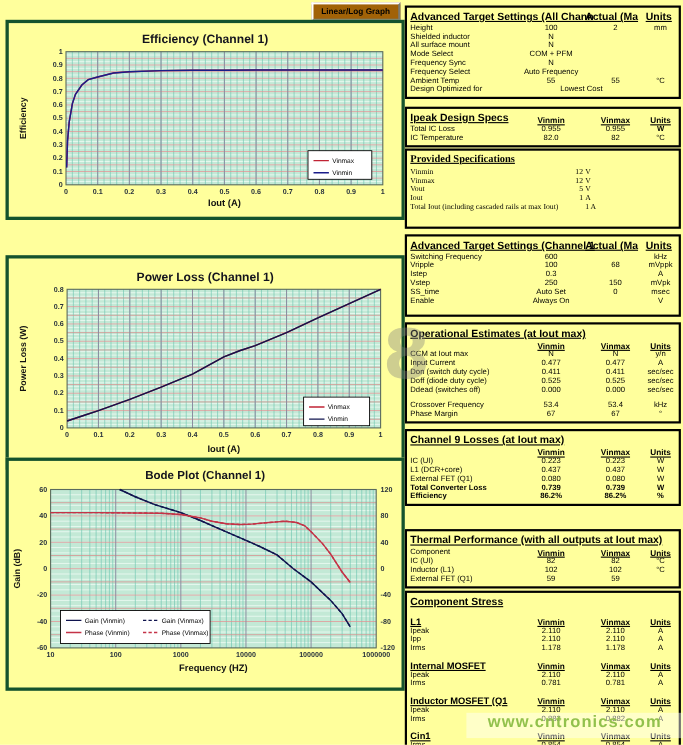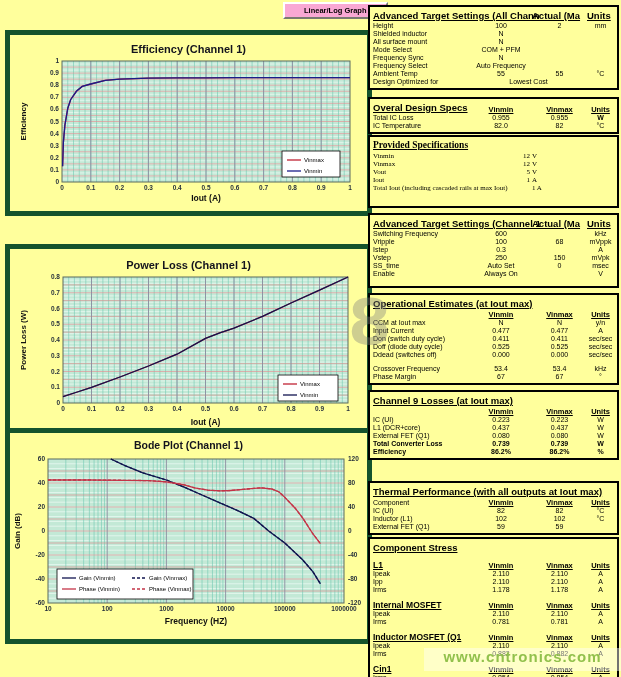--- a/index.html
+++ b/index.html
@@ -1,22 +1,22 @@
 <!DOCTYPE html>
 <html><head>
 <meta charset="utf-8">
 <style>
   html,body{margin:0;padding:0;}
   #stage{position:relative;width:621px;height:677px;background:#FFFF9C;overflow:hidden;
          font-family:"Liberation Sans",sans-serif;color:#000;}
-  .panel{position:absolute;background:#FFFF9C;border:5px solid #14532d;margin-top:12px;}
+  .panel{position:absolute;background:#FFFF9C;border:3px solid #14532d;}
   svg text{font-family:"Liberation Sans",sans-serif;}
-  .btn{position:absolute;background:#f9a8d4;border-top:2px solid #fff;border-left:2px solid #fff;
+  .btn{position:absolute;background:#a16207;border-top:2px solid #fff;border-left:2px solid #fff;
        border-right:2px solid #7a7a72;border-bottom:2px solid #7a7a72;
-       font-size:7.5px;font-weight:bold;padding:2px 19px;cursor:pointer;white-space:nowrap;}
+       font-size:7.5px;font-weight:bold;padding:2px 7px;cursor:pointer;white-space:nowrap;}
   .loglink{position:absolute;font-size:8px;font-weight:bold;text-decoration:underline;
        color:#1a1a1a;cursor:pointer;text-align:right;}
   
   #tables-col{position:absolute;left:368px;top:5px;width:251px;}
   .sec{background:#FFFF9C;}
   .boxed{border:2px solid #000;padding:2px 3px;}
   .trow{display:grid;grid-template-columns:97px 62px 55px 1fr;align-items:end;}
   .tcell{font-size:7px;line-height:8px;white-space:nowrap;overflow:visible;}
   .c-t{font-weight:bold;font-size:9.5px;line-height:13px;text-decoration:underline;white-space:nowrap;}
   .c-st{font-weight:bold;font-size:8.5px;line-height:10px;text-decoration:underline;}
@@ -515,21 +515,21 @@
           <div class="tcell c-ctr">°C</div>
         </div>
         <div class="trow">
           <div class="tcell">Design Optimized for</div>
           <div class="tcell c-ctr" style="grid-column: span 2;">Lowest Cost</div>
           <div class="tcell"></div>
         </div>
       </div>
       <div class="sec boxed" style="margin-top: 7px;">
         <div class="trow">
-          <div class="tcell c-t">Overal Design Specs</div>
+          <div class="tcell c-t">Ipeak Design Specs</div>
           <div class="tcell c-ch">Vinmin</div>
           <div class="tcell c-ch">Vinmax</div>
           <div class="tcell c-ch">Units</div>
         </div>
         <div class="trow">
           <div class="tcell">Total IC Loss</div>
           <div class="tcell c-ctr">0.955</div>
           <div class="tcell c-ctr">0.955</div>
           <div class="tcell c-ctr c-b">W</div>
         </div>

